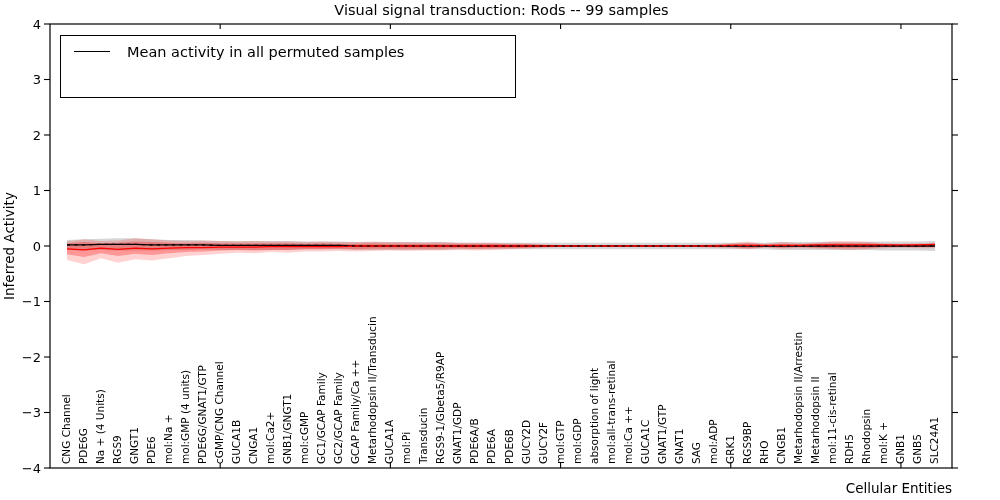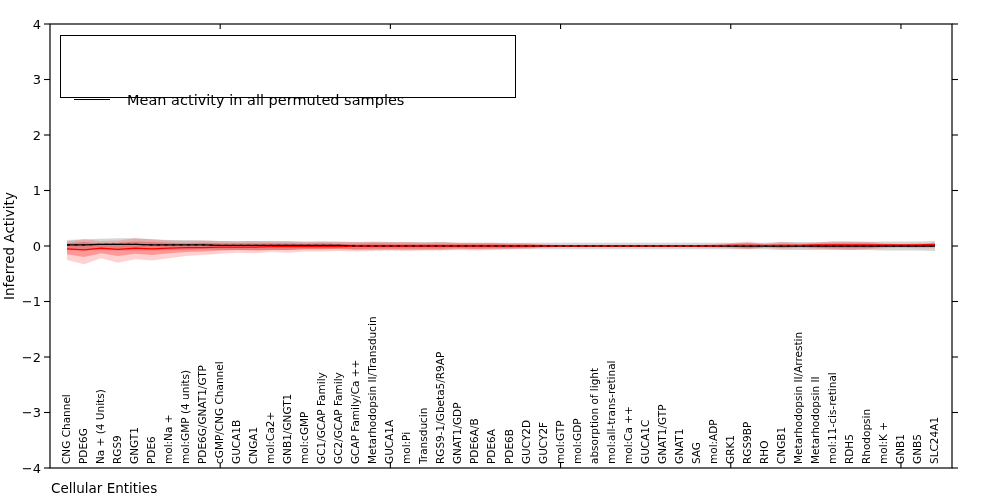--- a/index.html
+++ b/index.html
@@ -2,26 +2,26 @@
 <html><head>
 <meta charset="utf-8">
 <style>
   html,body{margin:0;padding:0;background:#ffffff;}
   #fig{position:relative;width:1000px;height:500px;background:#ffffff;overflow:hidden;
        font-family:"DejaVu Sans","Liberation Sans",sans-serif;color:#000;}
   #chart-svg{position:absolute;left:0;top:0;}
   #chart-svg text{font-family:"DejaVu Sans","Liberation Sans",sans-serif;fill:#000;}
   .title{position:absolute;left:51px;width:901px;top:2px;text-align:center;
          font-size:14.5px;white-space:nowrap;}
-  .xlabel{position:absolute;left:51px;width:901px;top:480px;text-align:left;font-size:13.5px;}
+  .xlabel{position:absolute;left:51px;width:901px;top:480px;text-align:right;font-size:13.5px;}
   .ylabel{position:absolute;left:-64px;top:238px;width:145px;text-align:center;
           font-size:13.5px;transform:rotate(-90deg);}
   .legend{position:absolute;left:60px;top:35px;width:456px;height:63px;
           border:1.6px solid #000;background:#fff;box-sizing:border-box;}
-  .legend-row{display:flex;align-items:center;height:31px;padding-left:13px;margin-top:48px;}
+  .legend-row{display:flex;align-items:center;height:31px;padding-left:13px;}
   .legend-line{width:36px;height:0;border-top:1.6px solid #000;margin-right:17px;flex:0 0 36px;}
   .legend-label{font-size:14.5px;white-space:nowrap;}
 </style>
 </head>
 <body>
 
 <div id="fig">
   <svg id="chart-svg" width="1000" height="500">
       <polygon points="67.01886792452831,239.895 84.0377358490566,239.34 101.0566037735849,238.785 118.0754716981132,238.23 135.0943396226415,238.23 152.1132075471698,239.34 169.1320754716981,239.895 186.1509433962264,239.895 203.16981132075472,240.45 220.18867924528303,241.005 237.20754716981133,241.005 254.22641509433961,241.005 271.2452830188679,241.005 288.2641509433962,241.005 305.2830188679245,241.56 322.3018867924528,241.56 339.3207547169811,241.56 356.33962264150944,242.115 373.3584905660377,242.115 390.37735849056605,242.115 407.39622641509436,242.115 424.41509433962267,242.115 441.433962264151,242.115 458.45283018867923,242.67 475.47169811320754,242.67 492.49056603773585,242.67 509.50943396226415,242.67 526.5283018867924,242.67 543.5471698113208,242.67 560.566037735849,242.67 577.5849056603773,242.67 594.6037735849056,242.67 611.622641509434,242.67 628.6415094339623,242.67 645.6603773584906,242.67 662.6792452830189,242.67 679.6981132075472,242.67 696.7169811320754,242.67 713.7358490566037,242.67 730.7547169811321,242.67 747.7735849056604,242.67 764.7924528301887,242.67 781.811320754717,242.115 798.8301886792453,242.115 815.8490566037736,242.115 832.867924528302,242.115 849.8867924528303,242.115 866.9056603773585,242.115 883.9245283018868,241.56 900.9433962264151,241.56 917.9622641509434,241.56 934.9811320754717,241.005 934.9811320754717,250.995 917.9622641509434,250.44 900.9433962264151,250.44 883.9245283018868,250.44 866.9056603773585,249.88500000000002 849.8867924528303,249.88500000000002 832.867924528302,249.88500000000002 815.8490566037736,249.88500000000002 798.8301886792453,249.88500000000002 781.811320754717,249.88500000000002 764.7924528301887,249.32999999999998 747.7735849056604,249.32999999999998 730.7547169811321,249.32999999999998 713.7358490566037,249.32999999999998 696.7169811320754,249.32999999999998 679.6981132075472,249.32999999999998 662.6792452830189,249.32999999999998 645.6603773584906,249.32999999999998 628.6415094339623,249.32999999999998 611.622641509434,249.32999999999998 594.6037735849056,249.32999999999998 577.5849056603773,249.32999999999998 560.566037735849,249.32999999999998 543.5471698113208,249.32999999999998 526.5283018867924,249.32999999999998 509.50943396226415,249.32999999999998 492.49056603773585,249.32999999999998 475.47169811320754,249.32999999999998 458.45283018867923,249.32999999999998 441.433962264151,249.88500000000002 424.41509433962267,249.88500000000002 407.39622641509436,249.88500000000002 390.37735849056605,249.88500000000002 373.3584905660377,249.88500000000002 356.33962264150944,249.88500000000002 339.3207547169811,249.32999999999998 322.3018867924528,249.32999999999998 305.2830188679245,249.32999999999998 288.2641509433962,249.88500000000002 271.2452830188679,249.88500000000002 254.22641509433961,249.88500000000002 237.20754716981133,249.88500000000002 220.18867924528303,249.88500000000002 203.16981132075472,249.32999999999998 186.1509433962264,249.88500000000002 169.1320754716981,249.88500000000002 152.1132075471698,250.44 135.0943396226415,250.44 118.0754716981132,250.44 101.0566037735849,249.88500000000002 84.0377358490566,250.44 67.01886792452831,249.88500000000002" fill="rgba(120,120,120,0.30)" stroke="none"></polygon>
       <polygon points="67.01886792452831,241.56 84.0377358490566,239.34 101.0566037735849,241.005 118.0754716981132,240.45 135.0943396226415,238.23 152.1132075471698,239.34 169.1320754716981,240.45 186.1509433962264,241.005 203.16981132075472,240.45 220.18867924528303,241.005 237.20754716981133,241.56 254.22641509433961,241.005 271.2452830188679,241.56 288.2641509433962,241.56 305.2830188679245,242.115 322.3018867924528,241.56 339.3207547169811,242.115 356.33962264150944,242.115 373.3584905660377,241.56 390.37735849056605,242.115 407.39622641509436,242.115 424.41509433962267,242.67 441.433962264151,242.115 458.45283018867923,242.67 475.47169811320754,242.67 492.49056603773585,242.67 509.50943396226415,243.22500000000002 526.5283018867924,243.22500000000002 543.5471698113208,244.335 560.566037735849,244.89 577.5849056603773,244.89 594.6037735849056,244.89 611.622641509434,244.89 628.6415094339623,244.89 645.6603773584906,244.89 662.6792452830189,244.89 679.6981132075472,244.89 696.7169811320754,244.89 713.7358490566037,244.335 730.7547169811321,243.22500000000002 747.7735849056604,241.56 764.7924528301887,243.78 781.811320754717,242.115 798.8301886792453,243.22500000000002 815.8490566037736,242.67 832.867924528302,241.005 849.8867924528303,241.005 866.9056603773585,241.56 883.9245283018868,243.22500000000002 900.9433962264151,243.78 917.9622641509434,243.22500000000002 934.9811320754717,242.67 934.9811320754717,248.22 917.9622641509434,248.22 900.9433962264151,247.66500000000002 883.9245283018868,248.22 866.9056603773585,249.32999999999998 849.8867924528303,249.88500000000002 832.867924528302,249.32999999999998 815.8490566037736,248.77499999999998 798.8301886792453,248.22 781.811320754717,248.77499999999998 764.7924528301887,247.66500000000002 747.7735849056604,249.32999999999998 730.7547169811321,248.22 713.7358490566037,247.66500000000002 696.7169811320754,247.10999999999999 679.6981132075472,247.10999999999999 662.6792452830189,247.10999999999999 645.6603773584906,247.10999999999999 628.6415094339623,247.10999999999999 611.622641509434,247.10999999999999 594.6037735849056,247.10999999999999 577.5849056603773,247.10999999999999 560.566037735849,247.10999999999999 543.5471698113208,247.66500000000002 526.5283018867924,248.77499999999998 509.50943396226415,249.32999999999998 492.49056603773585,249.88500000000002 475.47169811320754,250.44 458.45283018867923,249.88500000000002 441.433962264151,250.44 424.41509433962267,250.44 407.39622641509436,250.995 390.37735849056605,250.44 373.3584905660377,250.995 356.33962264150944,251.54999999999998 339.3207547169811,250.995 322.3018867924528,251.54999999999998 305.2830188679245,251.54999999999998 288.2641509433962,252.66 271.2452830188679,252.10500000000002 254.22641509433961,253.215 237.20754716981133,252.66 220.18867924528303,253.76999999999998 203.16981132075472,254.88 186.1509433962264,255.98999999999998 169.1320754716981,258.21 152.1132075471698,260.42999999999995 135.0943396226415,259.32000000000005 118.0754716981132,262.65 101.0566037735849,258.21 84.0377358490566,264.315 67.01886792452831,259.875" fill="rgba(255,0,0,0.18)" stroke="none"></polygon>
@@ -113,20 +113,21 @@
       <text x="801.8301886792453" y="464" font-size="10.5px" text-anchor="start" transform="rotate(-90 801.8301886792453 464)">Metarhodopsin II/Arrestin</text>
       <text x="818.8490566037736" y="464" font-size="10.5px" text-anchor="start" transform="rotate(-90 818.8490566037736 464)">Metarhodopsin II</text>
       <text x="835.867924528302" y="464" font-size="10.5px" text-anchor="start" transform="rotate(-90 835.867924528302 464)">mol:11-cis-retinal</text>
       <text x="852.8867924528303" y="464" font-size="10.5px" text-anchor="start" transform="rotate(-90 852.8867924528303 464)">RDH5</text>
       <text x="869.9056603773585" y="464" font-size="10.5px" text-anchor="start" transform="rotate(-90 869.9056603773585 464)">Rhodopsin</text>
       <text x="886.9245283018868" y="464" font-size="10.5px" text-anchor="start" transform="rotate(-90 886.9245283018868 464)">mol:K +</text>
       <text x="903.9433962264151" y="464" font-size="10.5px" text-anchor="start" transform="rotate(-90 903.9433962264151 464)">GNB1</text>
       <text x="920.9622641509434" y="464" font-size="10.5px" text-anchor="start" transform="rotate(-90 920.9622641509434 464)">GNB5</text>
       <text x="937.9811320754717" y="464" font-size="10.5px" text-anchor="start" transform="rotate(-90 937.9811320754717 464)">SLC24A1</text>
     </svg>
+  <div class="title">Visual signal transduction: Rods -- 99 samples</div>
   <div class="ylabel">Inferred Activity</div>
   <div class="xlabel">Cellular Entities</div>
   <div class="legend">
     <div class="legend-row">
       <span class="legend-line" style="border-top-color:#000000;"></span>
       <span class="legend-label">Mean activity in all permuted samples</span>
     </div>
   </div>
 </div>
 

